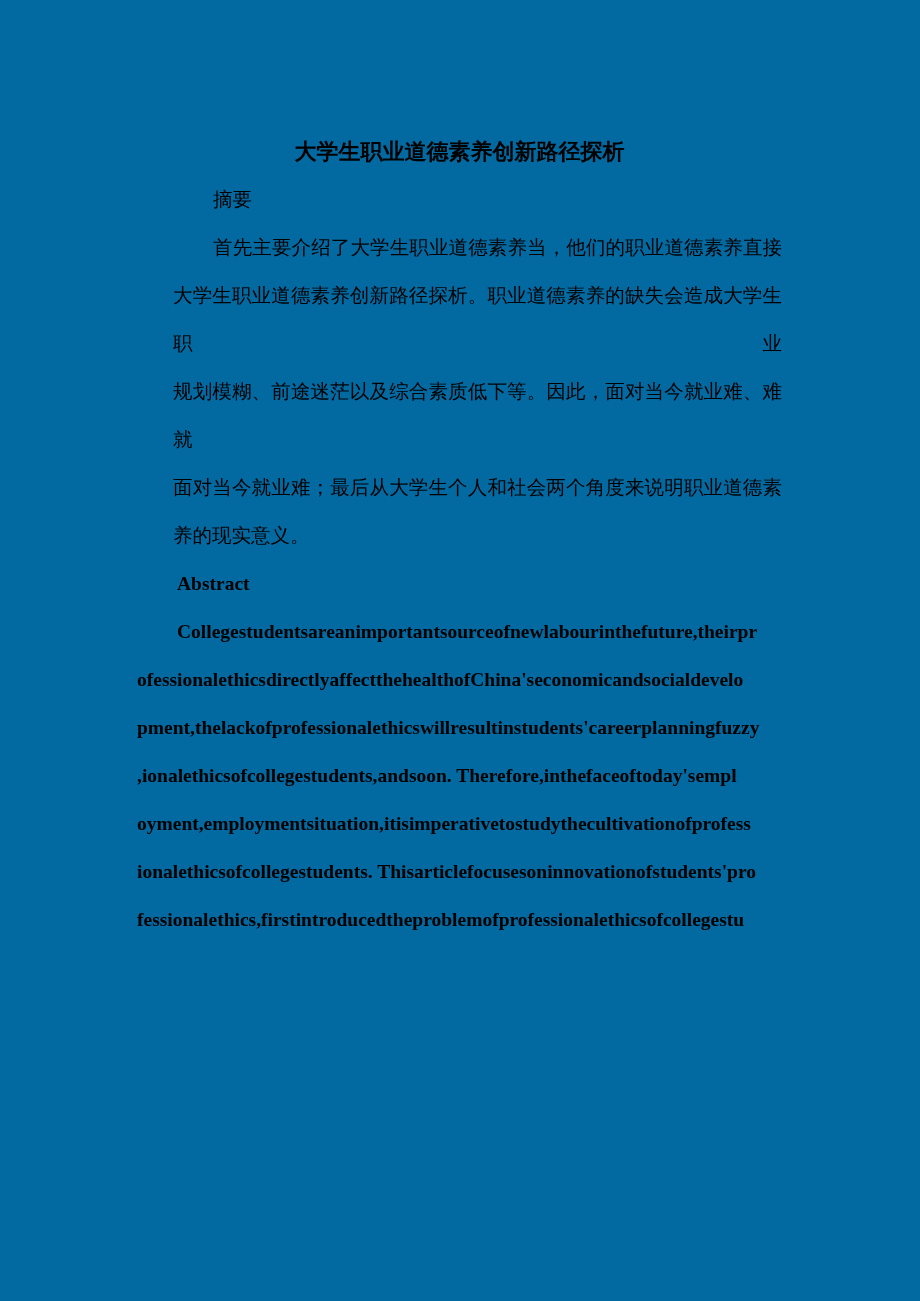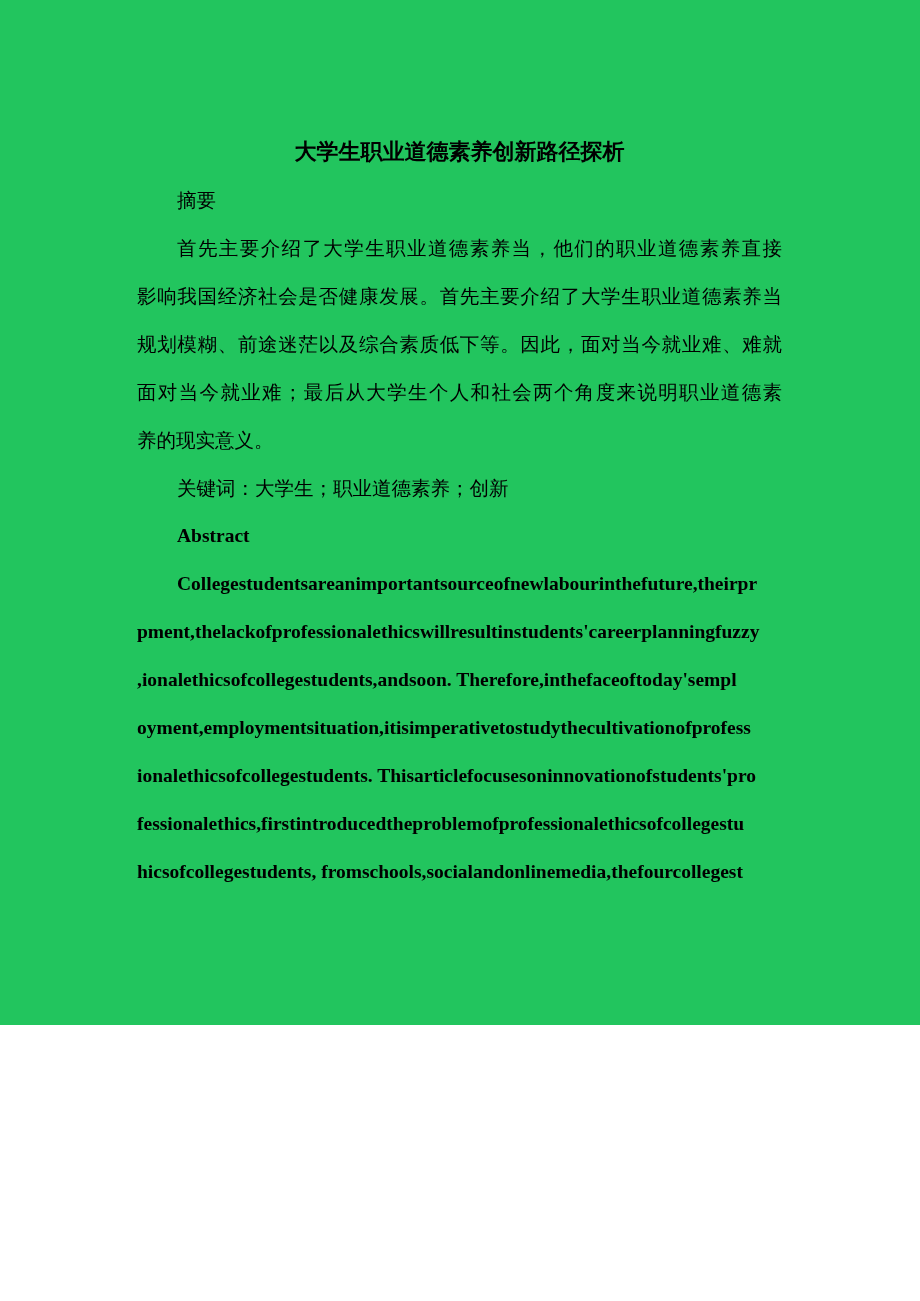--- a/index.html
+++ b/index.html
@@ -3,39 +3,40 @@
 <meta charset="utf-8">
 <style>
   html, body {
     margin: 0;
     padding: 0;
     background: #ffffff;
   }
   .page {
     position: relative;
     width: 920px;
-    height: 1025px;
-    background: #22c55e;
+    height: 1301px;
+    background: #0369a1;
     color: #000000;
     overflow: hidden;
     font-family: "Liberation Serif", "DejaVu Serif", serif;
   }
   .content {
     position: absolute;
     left: 137px;
     top: 128px;
     width: 645px;
   }
   .line {
     font-size: 19.5px;
     line-height: 48px;
     color: #000000;
   }
   .cn {
-    font-family: Liberation Sans, sans-serif;
+    font-family: Liberation Serif, serif;
+    margin-left: 36px;
   }
   .en {
     font-family: "Liberation Serif", "DejaVu Serif", serif;
     white-space: nowrap;
     font-weight: bold;
   }
   .just {
     text-align: justify;
     text-align-last: justify;
     text-justify: inter-character;
@@ -56,31 +57,30 @@
 <body>
 
 <div class="page">
   <div class="content">
 
     <div class="doc-title">大学生职业道德素养创新路径探析</div>
 
     <div class="line cn indent">摘要</div>
 
     <div class="line cn just indent">首先主要介绍了大学生职业道德素养当，他们的职业道德素养直接</div>
-    <div class="line cn just">影响我国经济社会是否健康发展。首先主要介绍了大学生职业道德素养当</div>
+    <div class="line cn just">大学生职业道德素养创新路径探析。职业道德素养的缺失会造成大学生职业</div>
     <div class="line cn just">规划模糊、前途迷茫以及综合素质低下等。因此，面对当今就业难、难就</div>
     <div class="line cn just">面对当今就业难；最后从大学生个人和社会两个角度来说明职业道德素</div>
     <div class="line cn">养的现实意义。</div>
 
-    <div class="line cn indent">关键词：大学生；职业道德素养；创新</div>
 
     <div class="line en indent">Abstract</div>
 
     <div class="line en indent">Collegestudentsareanimportantsourceofnewlabourinthefuture,theirpr</div>
+    <div class="line en">ofessionalethicsdirectlyaffectthehealthofChina'seconomicandsocialdevelo</div>
     <div class="line en">pment,thelackofprofessionalethicswillresultinstudents'careerplanningfuzzy</div>
     <div class="line en">,ionalethicsofcollegestudents,andsoon. Therefore,inthefaceoftoday'sempl</div>
     <div class="line en">oyment,employmentsituation,itisimperativetostudythecultivationofprofess</div>
     <div class="line en">ionalethicsofcollegestudents. Thisarticlefocusesoninnovationofstudents'pro</div>
     <div class="line en">fessionalethics,firstintroducedtheproblemofprofessionalethicsofcollegestu</div>
-    <div class="line en">hicsofcollegestudents, fromschools,socialandonlinemedia,thefourcollegest</div>
 
   </div>
 </div>
 
 </body></html>

